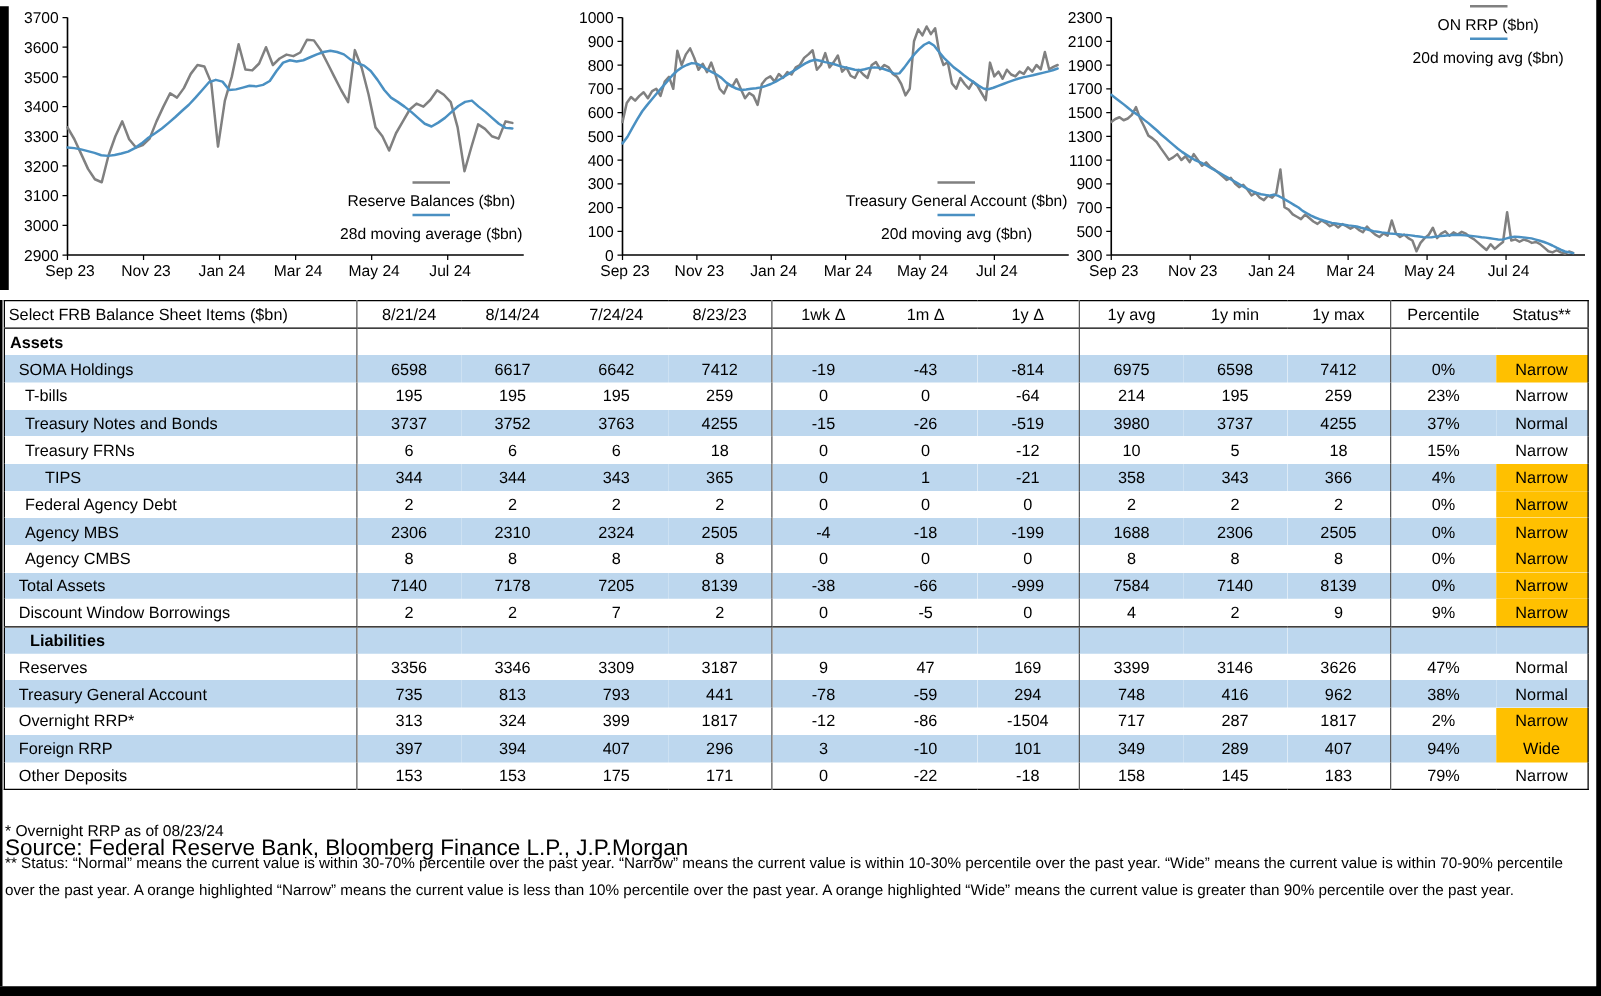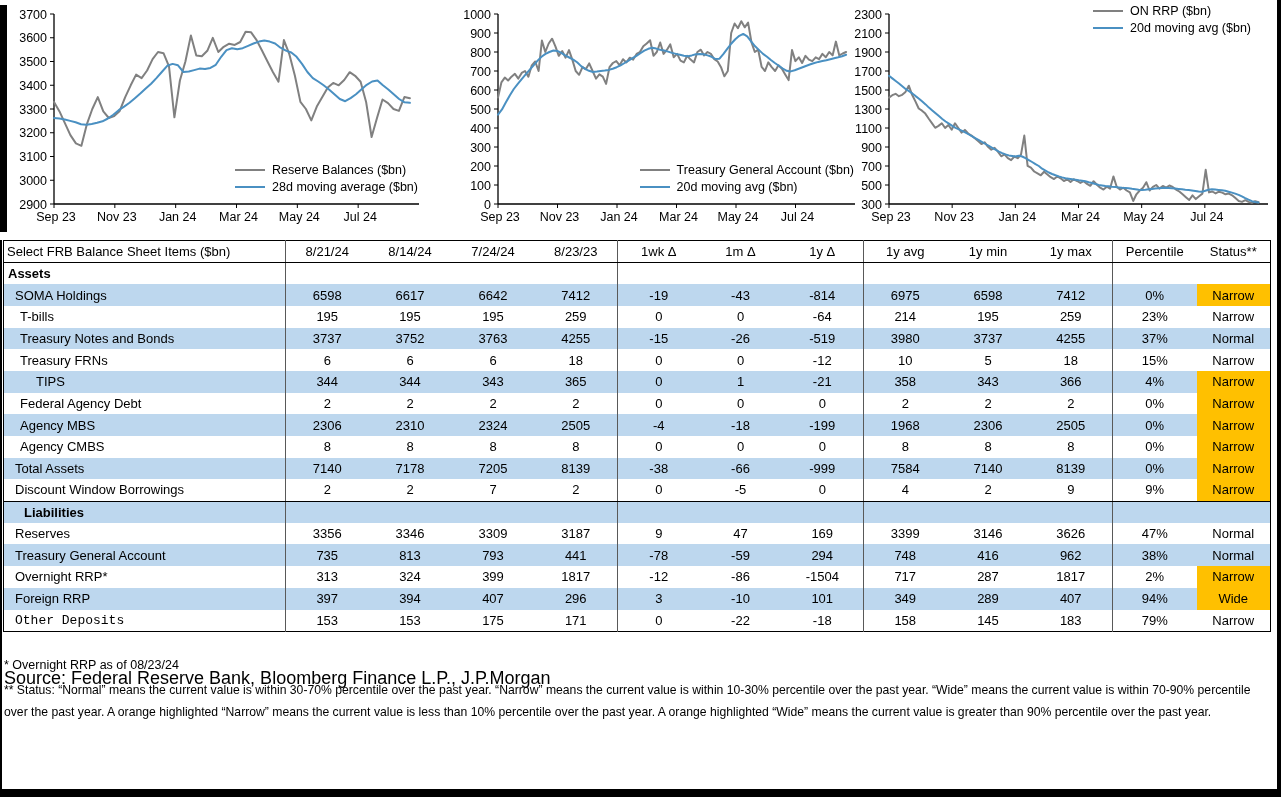--- a/index.html
+++ b/index.html
@@ -11,21 +11,21 @@
   .frame{position:absolute;background:#000;}
   .frame-left-top{left:0;top:5px;width:7px;height:227px;}
   .frame-left-bottom{left:0;top:240px;width:2px;height:549px;}
   .frame-right{left:1277px;top:0;width:4px;height:797px;}
   .frame-bottom{left:0;top:789px;width:1281px;height:8px;}
   
   .chart{position:absolute;top:4px;height:226px;}
   .chart svg{display:block;}
   .chart svg text{font-family:"Liberation Sans",sans-serif;}
   .legend{position:absolute;display:flex;flex-direction:column;gap:3px;font-size:12.5px;}
-  .lg-row{display:flex;align-items:center;gap:7px;white-space:nowrap;}
+  .lg-row{display:flex;align-items:center;gap:7px;white-space:nowrap;flex-direction:column;}
   .lg-line{display:inline-block;width:30px;height:0;border-top:2.5px solid #888;}
   
   .tablewrap{position:absolute;left:3px;top:240px;width:1267px;}
   table{border-collapse:collapse;table-layout:fixed;width:1267px;font-size:13px;border:1px solid #000;}
   th,td{padding:0 3px;overflow:hidden;white-space:nowrap;font-weight:normal;}
   thead tr{height:22px;}
   tbody tr{height:21.7px;margin-left:20px;}
   thead th{border-bottom:1.5px solid #000;text-align:center;}
   thead th.lbl{text-align:left;}
   td.num{text-align:center;}
@@ -345,21 +345,21 @@
         </tr>
         <tr class="shaded">
           <td class="lbl" style="padding-left: 16px;">Agency MBS</td>
           <td class="num gdiv">2306</td>
           <td class="num">2310</td>
           <td class="num">2324</td>
           <td class="num">2505</td>
           <td class="num gdiv">-4</td>
           <td class="num">-18</td>
           <td class="num">-199</td>
-          <td class="num gdiv">1968</td>
+          <td class="num gdiv">1688</td>
           <td class="num">2306</td>
           <td class="num">2505</td>
           <td class="num gdiv">0%</td>
           <td class="num hl">Narrow</td>
         </tr>
         <tr>
           <td class="lbl" style="padding-left: 16px;">Agency CMBS</td>
           <td class="num gdiv">8</td>
           <td class="num">8</td>
           <td class="num">8</td>
@@ -472,21 +472,21 @@
           <td class="num gdiv">3</td>
           <td class="num">-10</td>
           <td class="num">101</td>
           <td class="num gdiv">349</td>
           <td class="num">289</td>
           <td class="num">407</td>
           <td class="num gdiv">94%</td>
           <td class="num hl">Wide</td>
         </tr>
         <tr>
-          <td class="lbl" style="padding-left: 11px; font-family: Liberation Mono, monospace;">Other Deposits</td>
+          <td class="lbl" style="padding-left: 11px;">Other Deposits</td>
           <td class="num gdiv">153</td>
           <td class="num">153</td>
           <td class="num">175</td>
           <td class="num">171</td>
           <td class="num gdiv">0</td>
           <td class="num">-22</td>
           <td class="num">-18</td>
           <td class="num gdiv">158</td>
           <td class="num">145</td>
           <td class="num">183</td>

